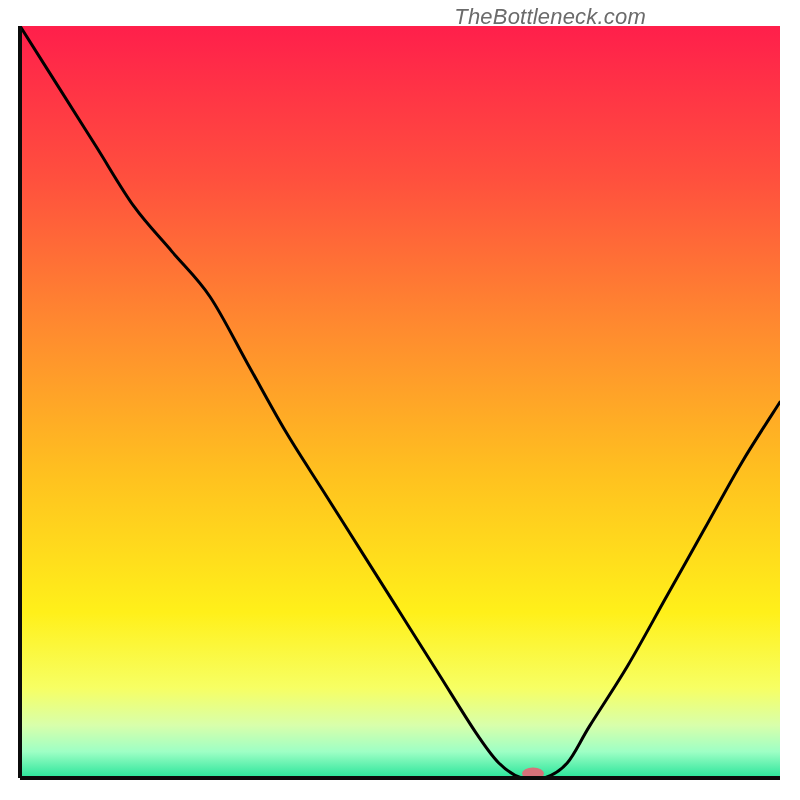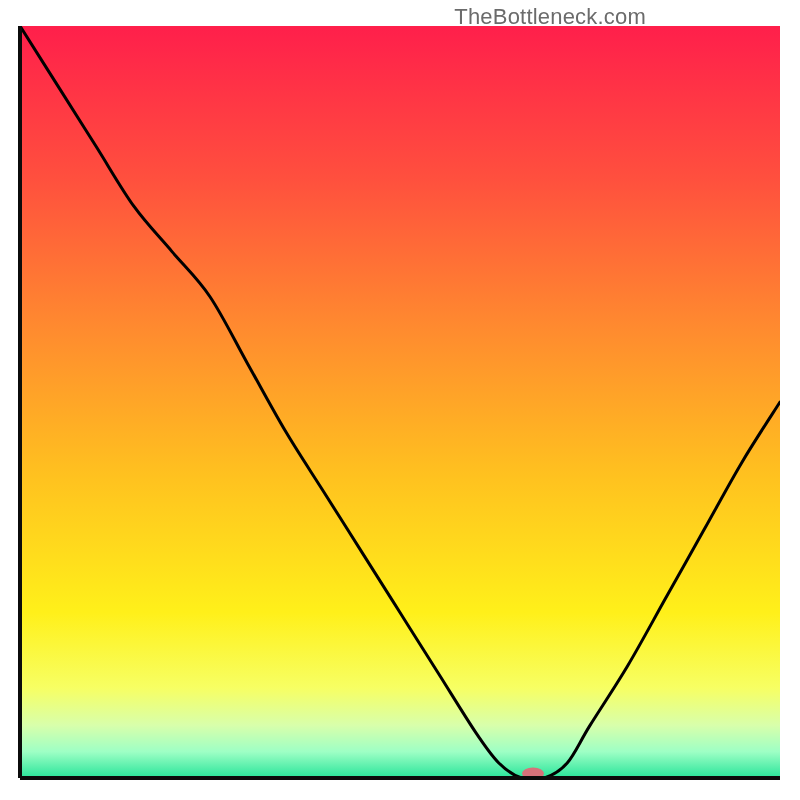--- a/index.html
+++ b/index.html
@@ -8,20 +8,21 @@
     width: 800px;
     height: 800px;
     overflow: hidden;
     background: #ffffff;
     font-family: Arial, Helvetica, sans-serif;
   }
   .wrap {
     position: relative;
     width: 656px;
     height: 800px;
+    font-style: italic;
   }
   .watermark {
     position: absolute;
     top: 4px;
     right: 10px;
     color: #6b6b6b;
     font-size: 22px;
     font-weight: 400;
     letter-spacing: 0.2px;
   }

